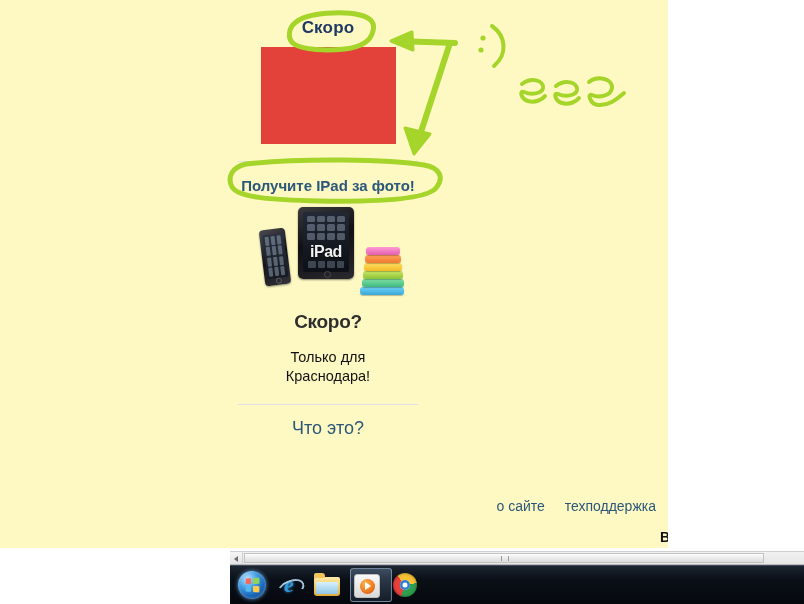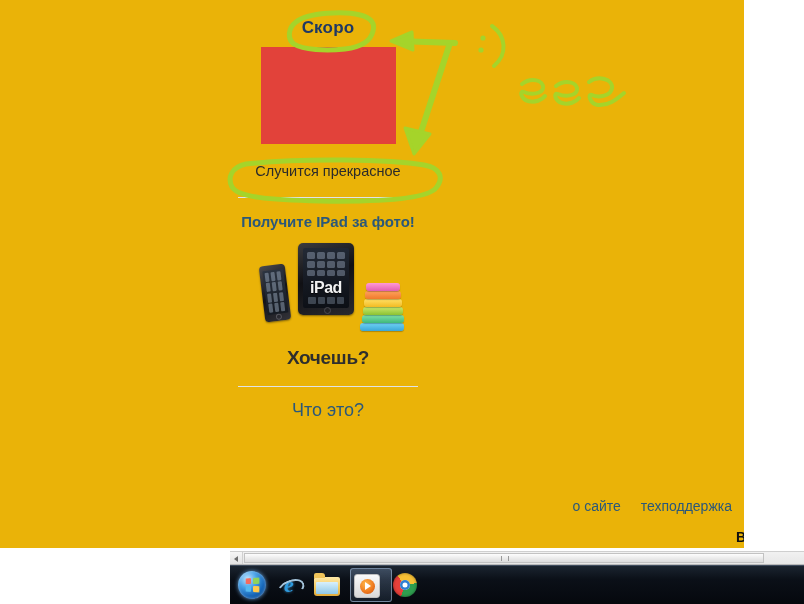--- a/index.html
+++ b/index.html
@@ -13,23 +13,23 @@
     position: relative;
     overflow: hidden;
     font-family: "Liberation Sans", sans-serif;
     -webkit-font-smoothing: antialiased;
   }
 
   
   #page-viewport {
     position: absolute;
     left: 0; top: 0;
-    width: 744px;
+    width: 668px;
     height: 548px;
-    background: #eab308;
+    background: #fef9c3;
     overflow: hidden;
   }
 
   
   #content-column {
     position: absolute;
     left: 238px;
     top: 0;
     width: 180px;
     text-align: center;
@@ -458,21 +458,20 @@
 <body>
 
 <div id="page-viewport">
 
   <div id="content-column">
 
     <div class="promo-soon">Скоро</div>
 
     <div class="promo-banner"></div>
 
-    <div class="promo-tagline">Случится прекрасное</div>
 
     <div class="divider"></div>
 
     <div class="promo-headline">Получите IPad за фото!</div>
 
     
     <div class="artwork">
 
       <div class="art-iphone">
         <div class="art-iphone-screen">
@@ -524,22 +523,26 @@
       <div class="art-books">
         <b style="bottom:0px;  width:44px; left:0px; background:linear-gradient(180deg,#6fd2f5,#3aa7d8);"></b>
         <b style="bottom:8px;  width:42px; left:2px; background:linear-gradient(180deg,#7fe0a8,#3fb97a);"></b>
         <b style="bottom:16px; width:40px; left:3px; background:linear-gradient(180deg,#c9e86a,#8cc232);"></b>
         <b style="bottom:24px; width:38px; left:4px; background:linear-gradient(180deg,#ffe066,#f3bb22);"></b>
         <b style="bottom:32px; width:36px; left:5px; background:linear-gradient(180deg,#ffa35c,#f07a2c);"></b>
         <b style="bottom:40px; width:34px; left:6px; background:linear-gradient(180deg,#ff9ad5,#e35fae);"></b>
       </div>
     </div>
 
-    <div style="font-family:'Liberation Sans',sans-serif;font-size:19px;font-weight:bold;color:#2e2e2e;margin-top:-4px;letter-spacing:-.3px;">Хочешь?</div>
-
+    <div style="font-family:'Liberation Sans',sans-serif;font-size:19px;font-weight:bold;color:#2e2e2e;margin-top:-4px;letter-spacing:-.3px;">Скоро?</div>
+
+    <div class="promo-note">
+      <div>Только для</div>
+      <div>Краснодара!</div>
+    </div>
 
     <div class="divider" style="margin-top:17px;"></div>
 
     <a class="promo-link">Что это?</a>
   </div>
 
   <div id="footer-links">
     <a>о сайте</a>
     <a>техподдержка</a>
   </div>

